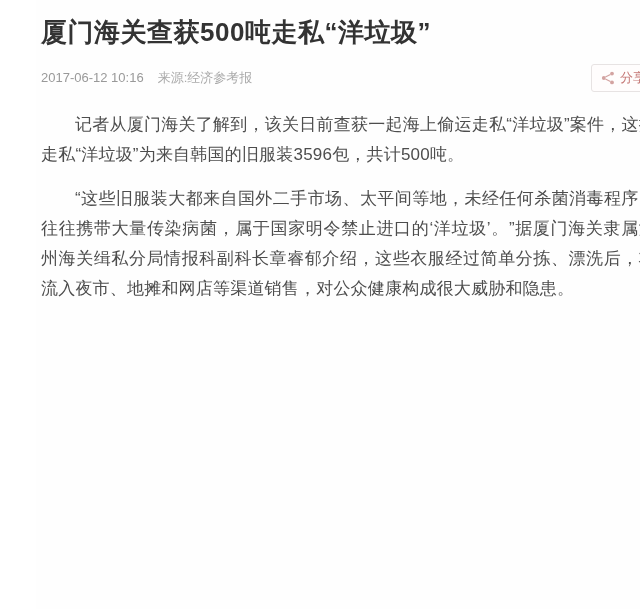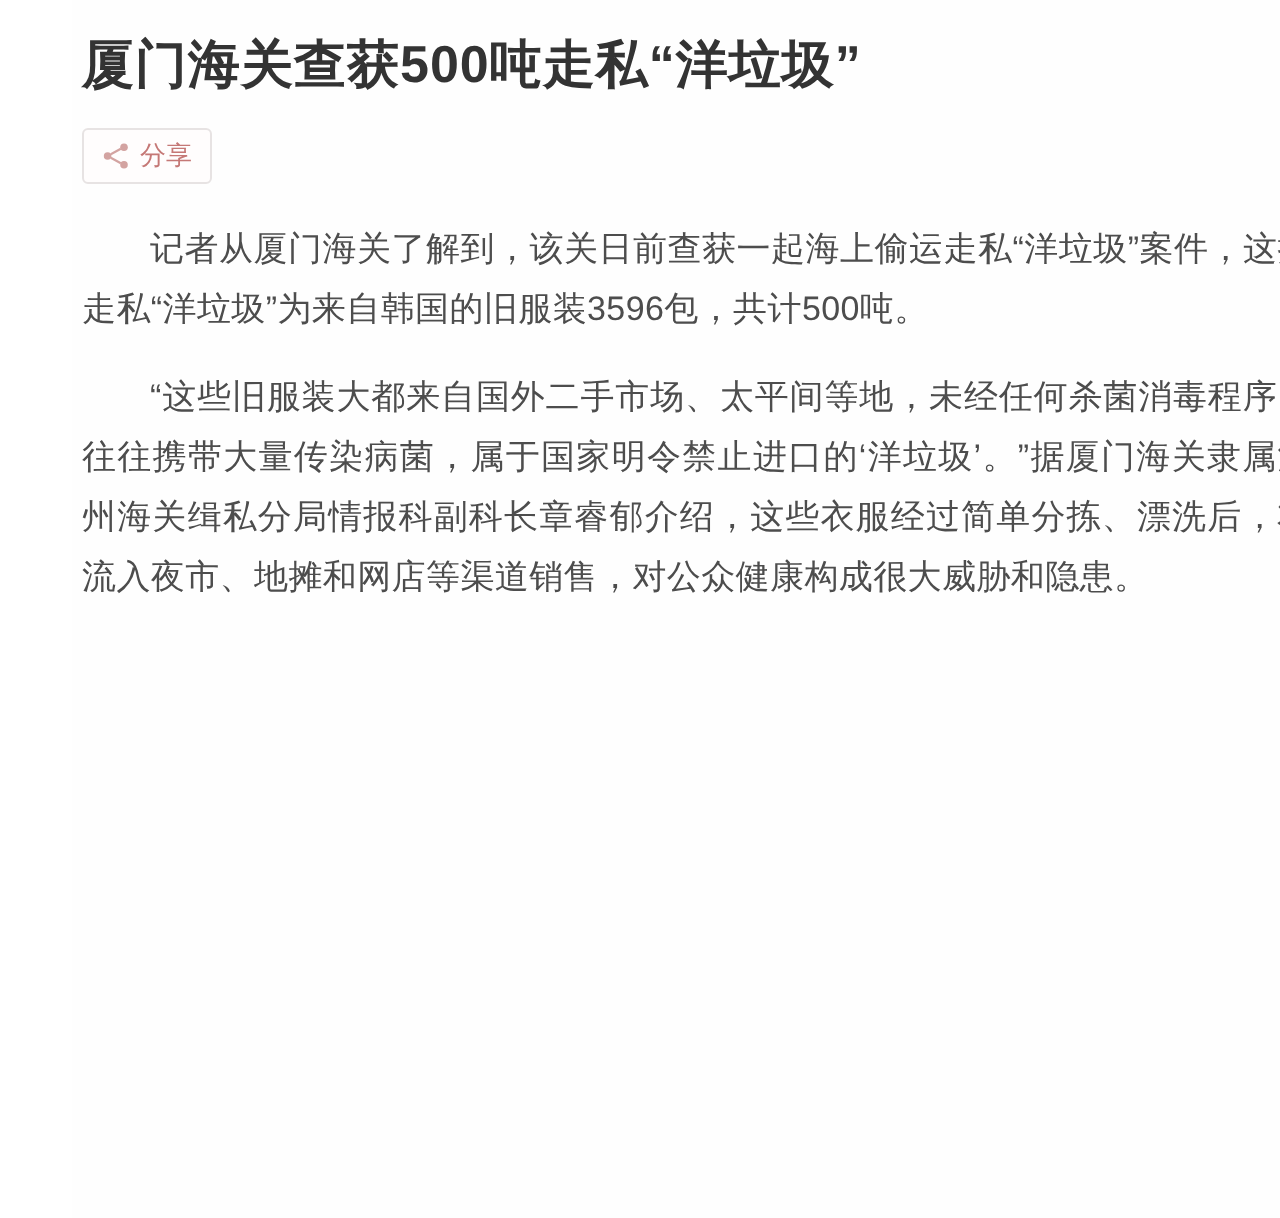--- a/index.html
+++ b/index.html
@@ -74,20 +74,24 @@
   }
 </style>
 </head>
 <body>
 
 <div class="page">
 
   <h1 class="article-title">厦门海关查获500吨走私“洋垃圾”</h1>
 
   <div class="meta-row">
+    <div class="meta-left">
+      <span class="publish-date">2017-06-12 10:16</span>
+      <span class="source-label">来源:经济参考报</span>
+    </div>
     <div class="share-button">
       <span class="share-icon">
         <svg width="14" height="14" viewBox="0 0 14 14">
           <circle cx="11" cy="2.6" r="1.9" fill="#d3a3a1"></circle>
           <circle cx="2.8" cy="7" r="1.9" fill="#d3a3a1"></circle>
           <circle cx="11" cy="11.4" r="1.9" fill="#d3a3a1"></circle>
           <line x1="4.4" y1="6.1" x2="9.4" y2="3.4" stroke="#d3a3a1" stroke-width="1.1"></line>
           <line x1="4.4" y1="7.9" x2="9.4" y2="10.6" stroke="#d3a3a1" stroke-width="1.1"></line>
         </svg>
       </span>

